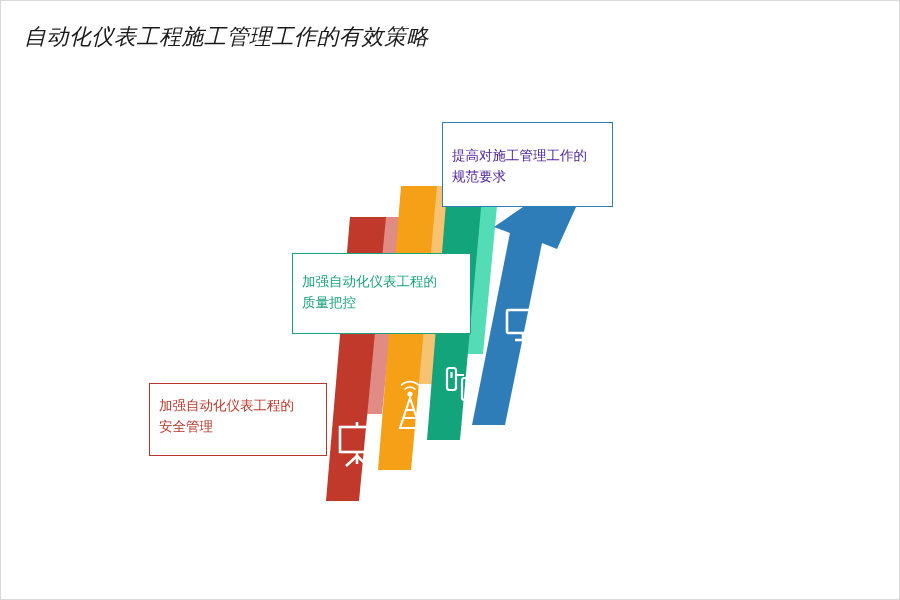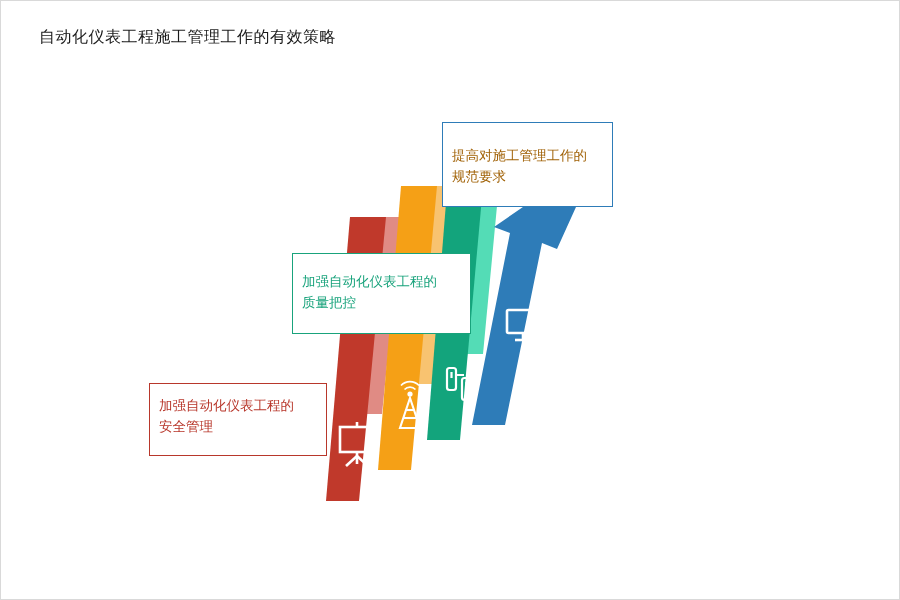--- a/index.html
+++ b/index.html
@@ -16,27 +16,28 @@
     height: 600px;
     background: #ffffff;
     border: 1px solid #d9d9d9;
     box-sizing: border-box;
     overflow: hidden;
   }
 
   
   #slide-title {
     position: absolute;
-    left: 38px;
+    left: 23px;
     top: 21px;
-    font-size: 16px;
+    font-size: 22px;
     line-height: 30px;
     color: #1a1a1a;
     letter-spacing: 0.5px;
     white-space: nowrap;
+    font-style: italic;
   }
 
   
   .callout {
     position: absolute;
     box-sizing: border-box;
     background: #ffffff;
     border-style: solid;
     border-width: 1px;
     font-size: 13.5px;
@@ -52,21 +53,21 @@
   #callout-top {
     left: 441px;
     top: 121px;
     width: 171px;
     height: 85px;
     border-color: #2e7cb8;
   }
   #callout-top .callout-text {
     left: 9px;
     top: 22px;
-    color: #a16207;
+    color: #4c1d95;
   }
 
   #callout-mid {
     left: 291px;
     top: 252px;
     width: 179px;
     height: 81px;
     border-color: #19a37c;
   }
   #callout-mid .callout-text {

